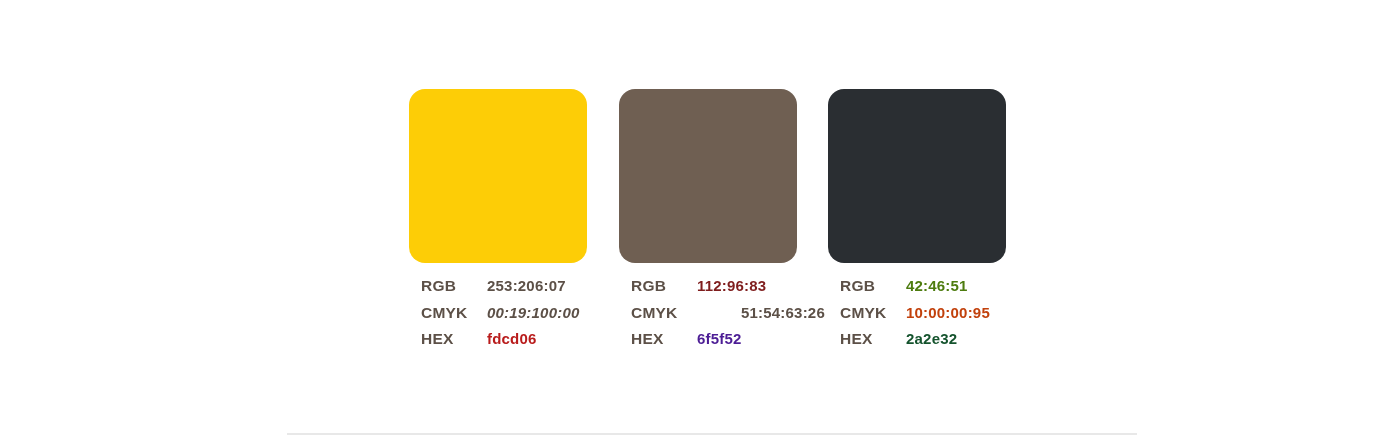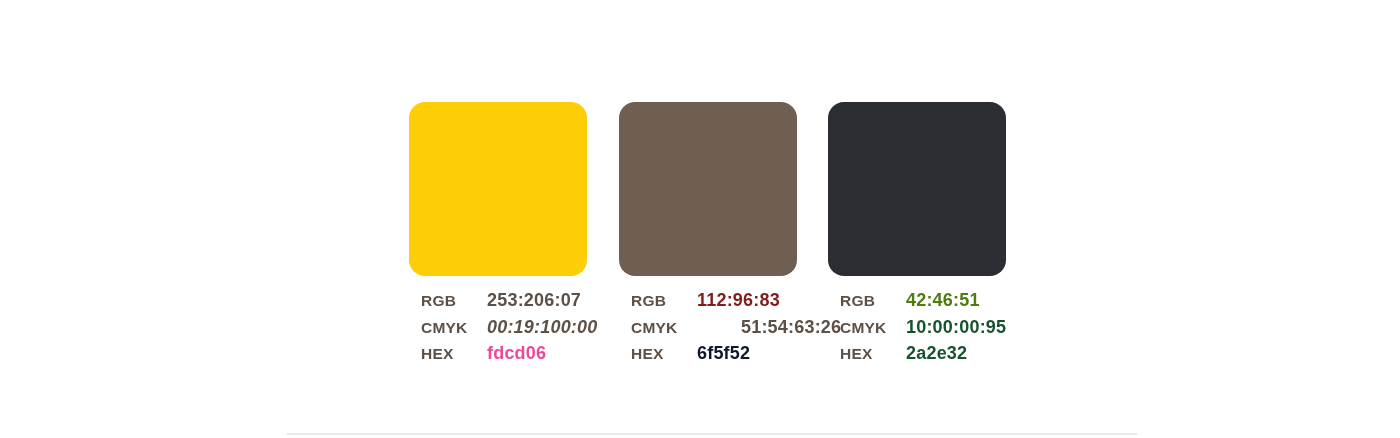--- a/index.html
+++ b/index.html
@@ -20,21 +20,21 @@
   #palette-board {
     position: absolute;
     left: 0;
     top: 0;
     width: 1400px;
     height: 438px;
   }
 
   .swatch-group {
     position: absolute;
-    top: 102px;
+    top: 89px;
     width: 178px;
   }
 
   .swatch-group.col-0 { left: 409px; }
   .swatch-group.col-1 { left: 619px; }
   .swatch-group.col-2 { left: 828px; }
 
   .swatch-chip {
     width: 178px;
     height: 174px;
@@ -57,21 +57,21 @@
     width: 66px;
     flex: 0 0 66px;
     color: #5c5047;
     font-size: 15.5px;
     font-weight: 700;
     letter-spacing: 0.2px;
   }
 
   .spec-value {
     color: #5c5047;
-    font-size: 18px;
+    font-size: 15px;
     font-weight: 700;
     letter-spacing: 0.2px;
   }
 
   #bottom-divider {
     position: absolute;
     left: 287px;
     top: 433px;
     width: 850px;
     height: 2px;
@@ -89,53 +89,53 @@
       <div class="spec-row">
         <span class="spec-label" style="color: rgb(92, 80, 71);">RGB</span>
         <span class="spec-value" style="color: rgb(92, 80, 71);">253:206:07</span>
       </div>
       <div class="spec-row">
         <span class="spec-label" style="color: rgb(92, 80, 71);">CMYK</span>
         <span class="spec-value" style="color: rgb(92, 80, 71); font-style: italic;">00:19:100:00</span>
       </div>
       <div class="spec-row">
         <span class="spec-label" style="color: rgb(92, 80, 71);">HEX</span>
-        <span class="spec-value" style="color: #ec4899; text-align: center;">fdcd06</span>
+        <span class="spec-value" style="color: #b91c1c; text-align: center;">fdcd06</span>
       </div>
     </div>
   </div>
 
   <div class="swatch-group col-1">
     <div class="swatch-chip" style="background: rgb(111, 95, 82);"></div>
     <div class="swatch-specs">
       <div class="spec-row">
         <span class="spec-label" style="color: rgb(92, 80, 71);">RGB</span>
         <span class="spec-value" style="color: #7f1d1d;">112:96:83</span>
       </div>
       <div class="spec-row">
         <span class="spec-label" style="color: rgb(92, 80, 71);">CMYK</span>
         <span class="spec-value" style="color: rgb(92, 80, 71); margin-left: 44px;">51:54:63:26</span>
       </div>
       <div class="spec-row">
         <span class="spec-label" style="color: rgb(92, 80, 71);">HEX</span>
-        <span class="spec-value" style="color: #0f172a;">6f5f52</span>
+        <span class="spec-value" style="color: #4c1d95;">6f5f52</span>
       </div>
     </div>
   </div>
 
   <div class="swatch-group col-2">
     <div class="swatch-chip" style="background: rgb(42, 46, 50);"></div>
     <div class="swatch-specs">
       <div class="spec-row">
         <span class="spec-label" style="color: rgb(92, 80, 71);">RGB</span>
         <span class="spec-value" style="color: #4d7c0f;">42:46:51</span>
       </div>
       <div class="spec-row">
         <span class="spec-label" style="color: rgb(92, 80, 71);">CMYK</span>
-        <span class="spec-value" style="color: #14532d; text-align: center;">10:00:00:95</span>
+        <span class="spec-value" style="color: #c2410c; text-align: center;">10:00:00:95</span>
       </div>
       <div class="spec-row">
         <span class="spec-label" style="color: rgb(92, 80, 71);">HEX</span>
         <span class="spec-value" style="color: #14532d;">2a2e32</span>
       </div>
     </div>
   </div>
 
   <div id="bottom-divider" style="background: rgb(232, 232, 232);"></div>
 

